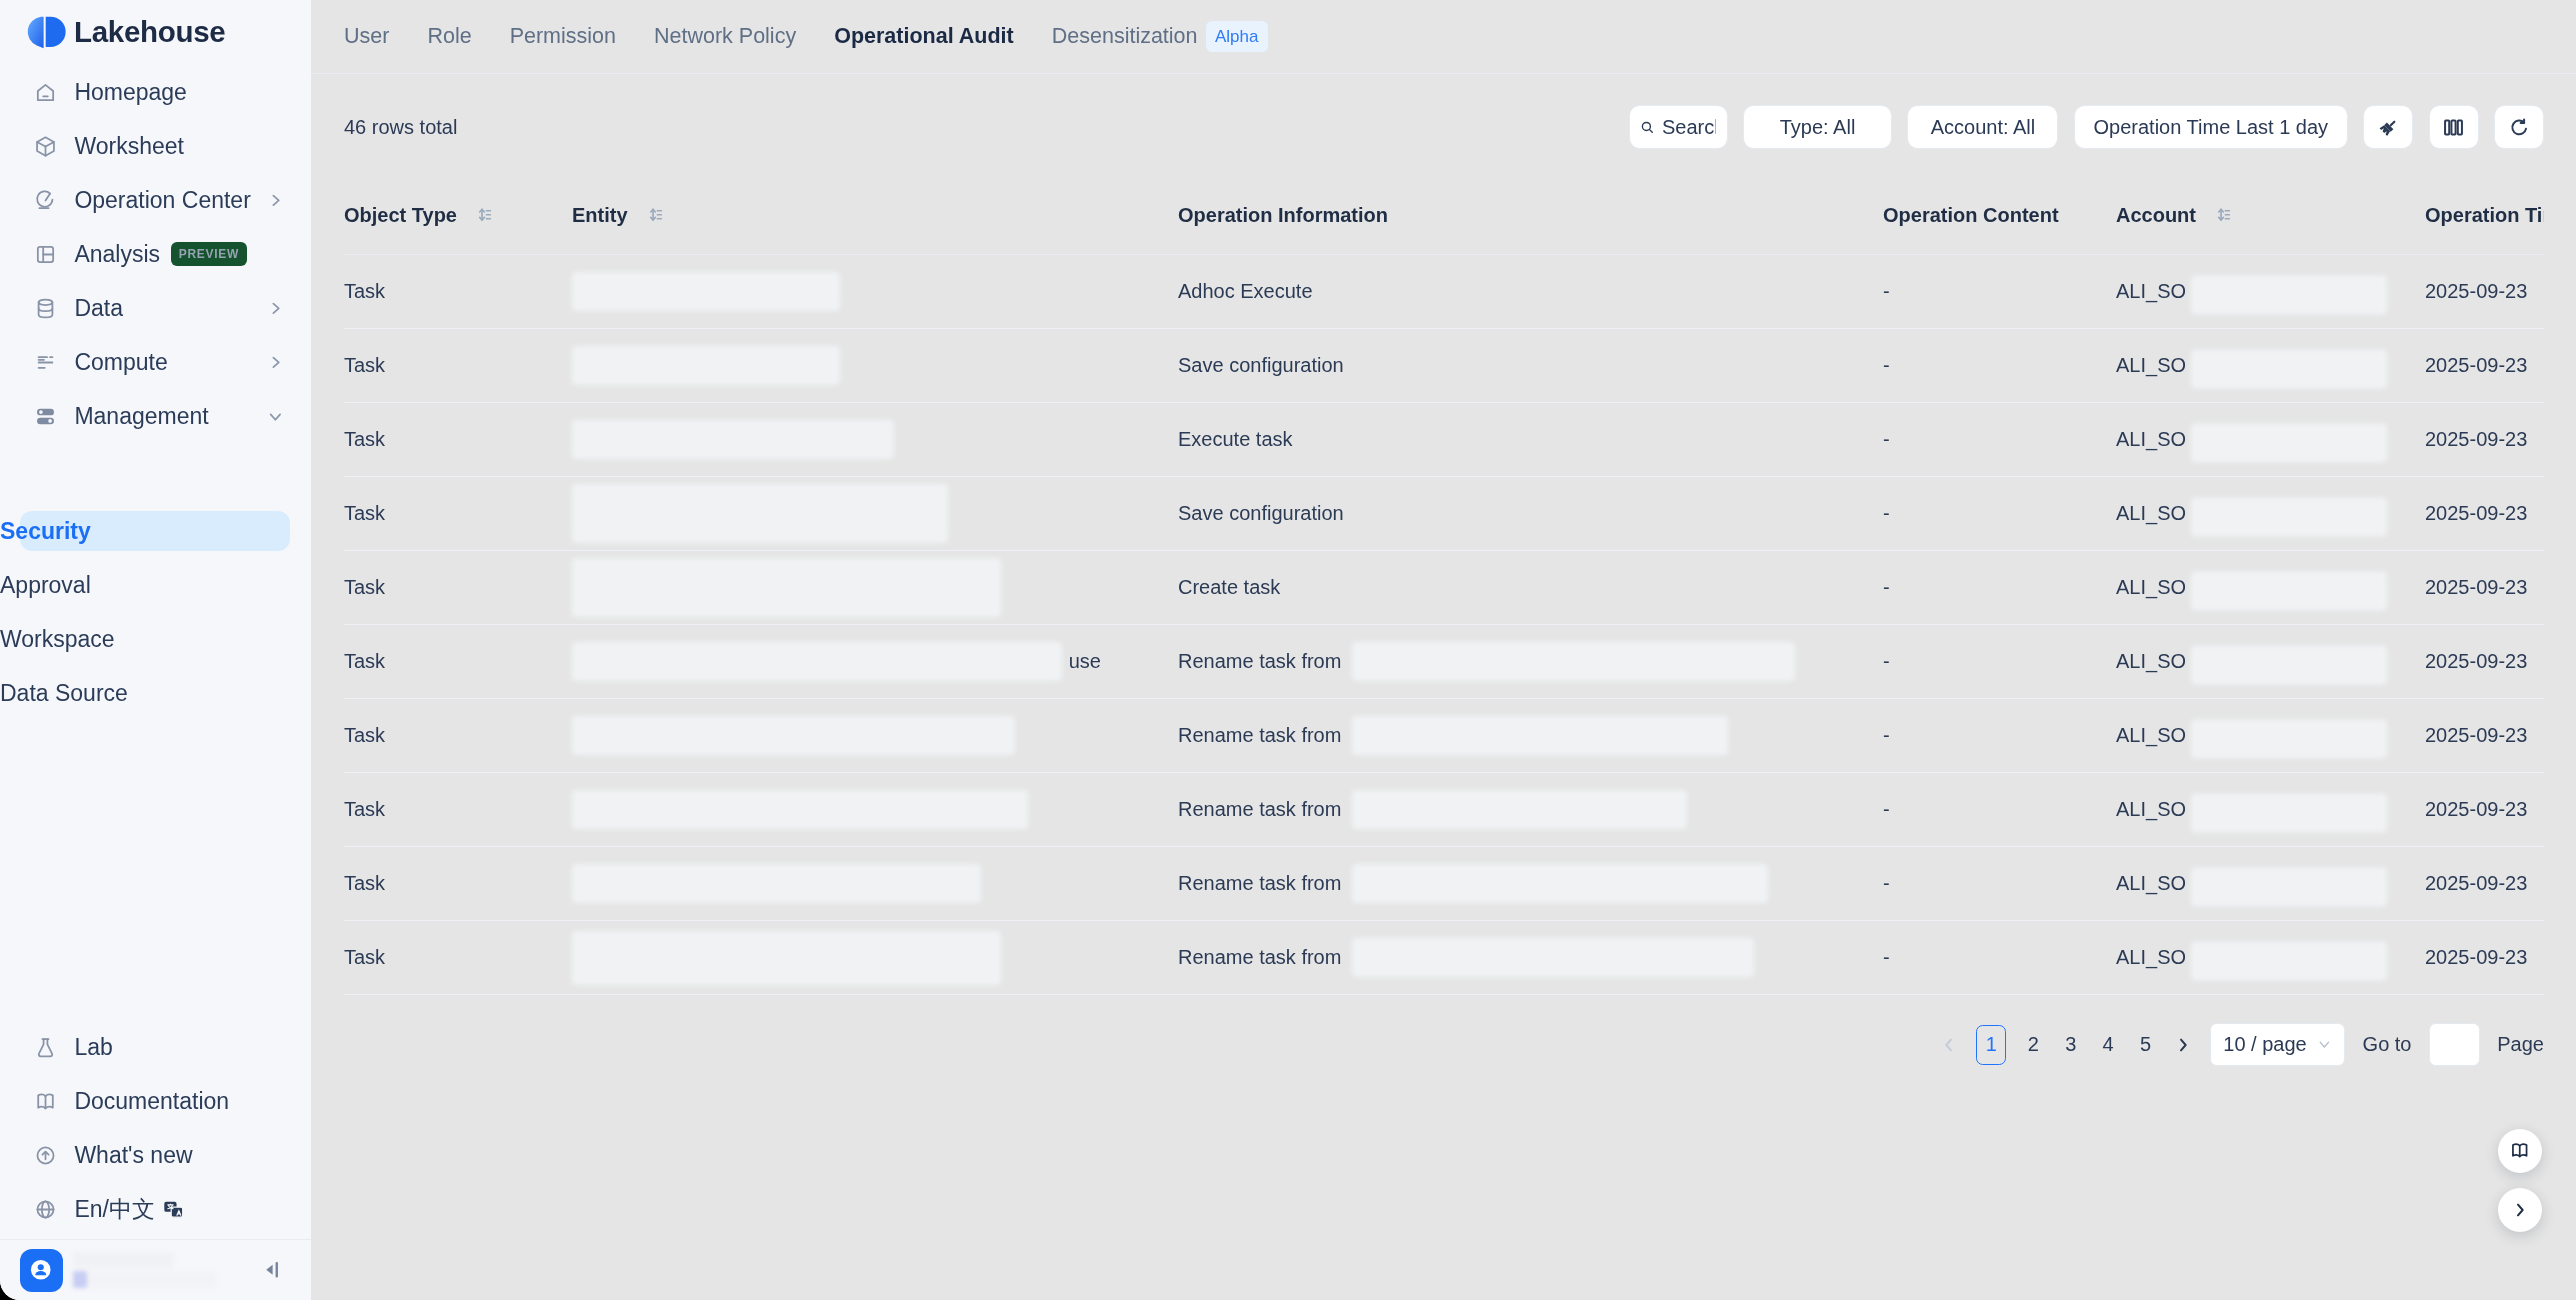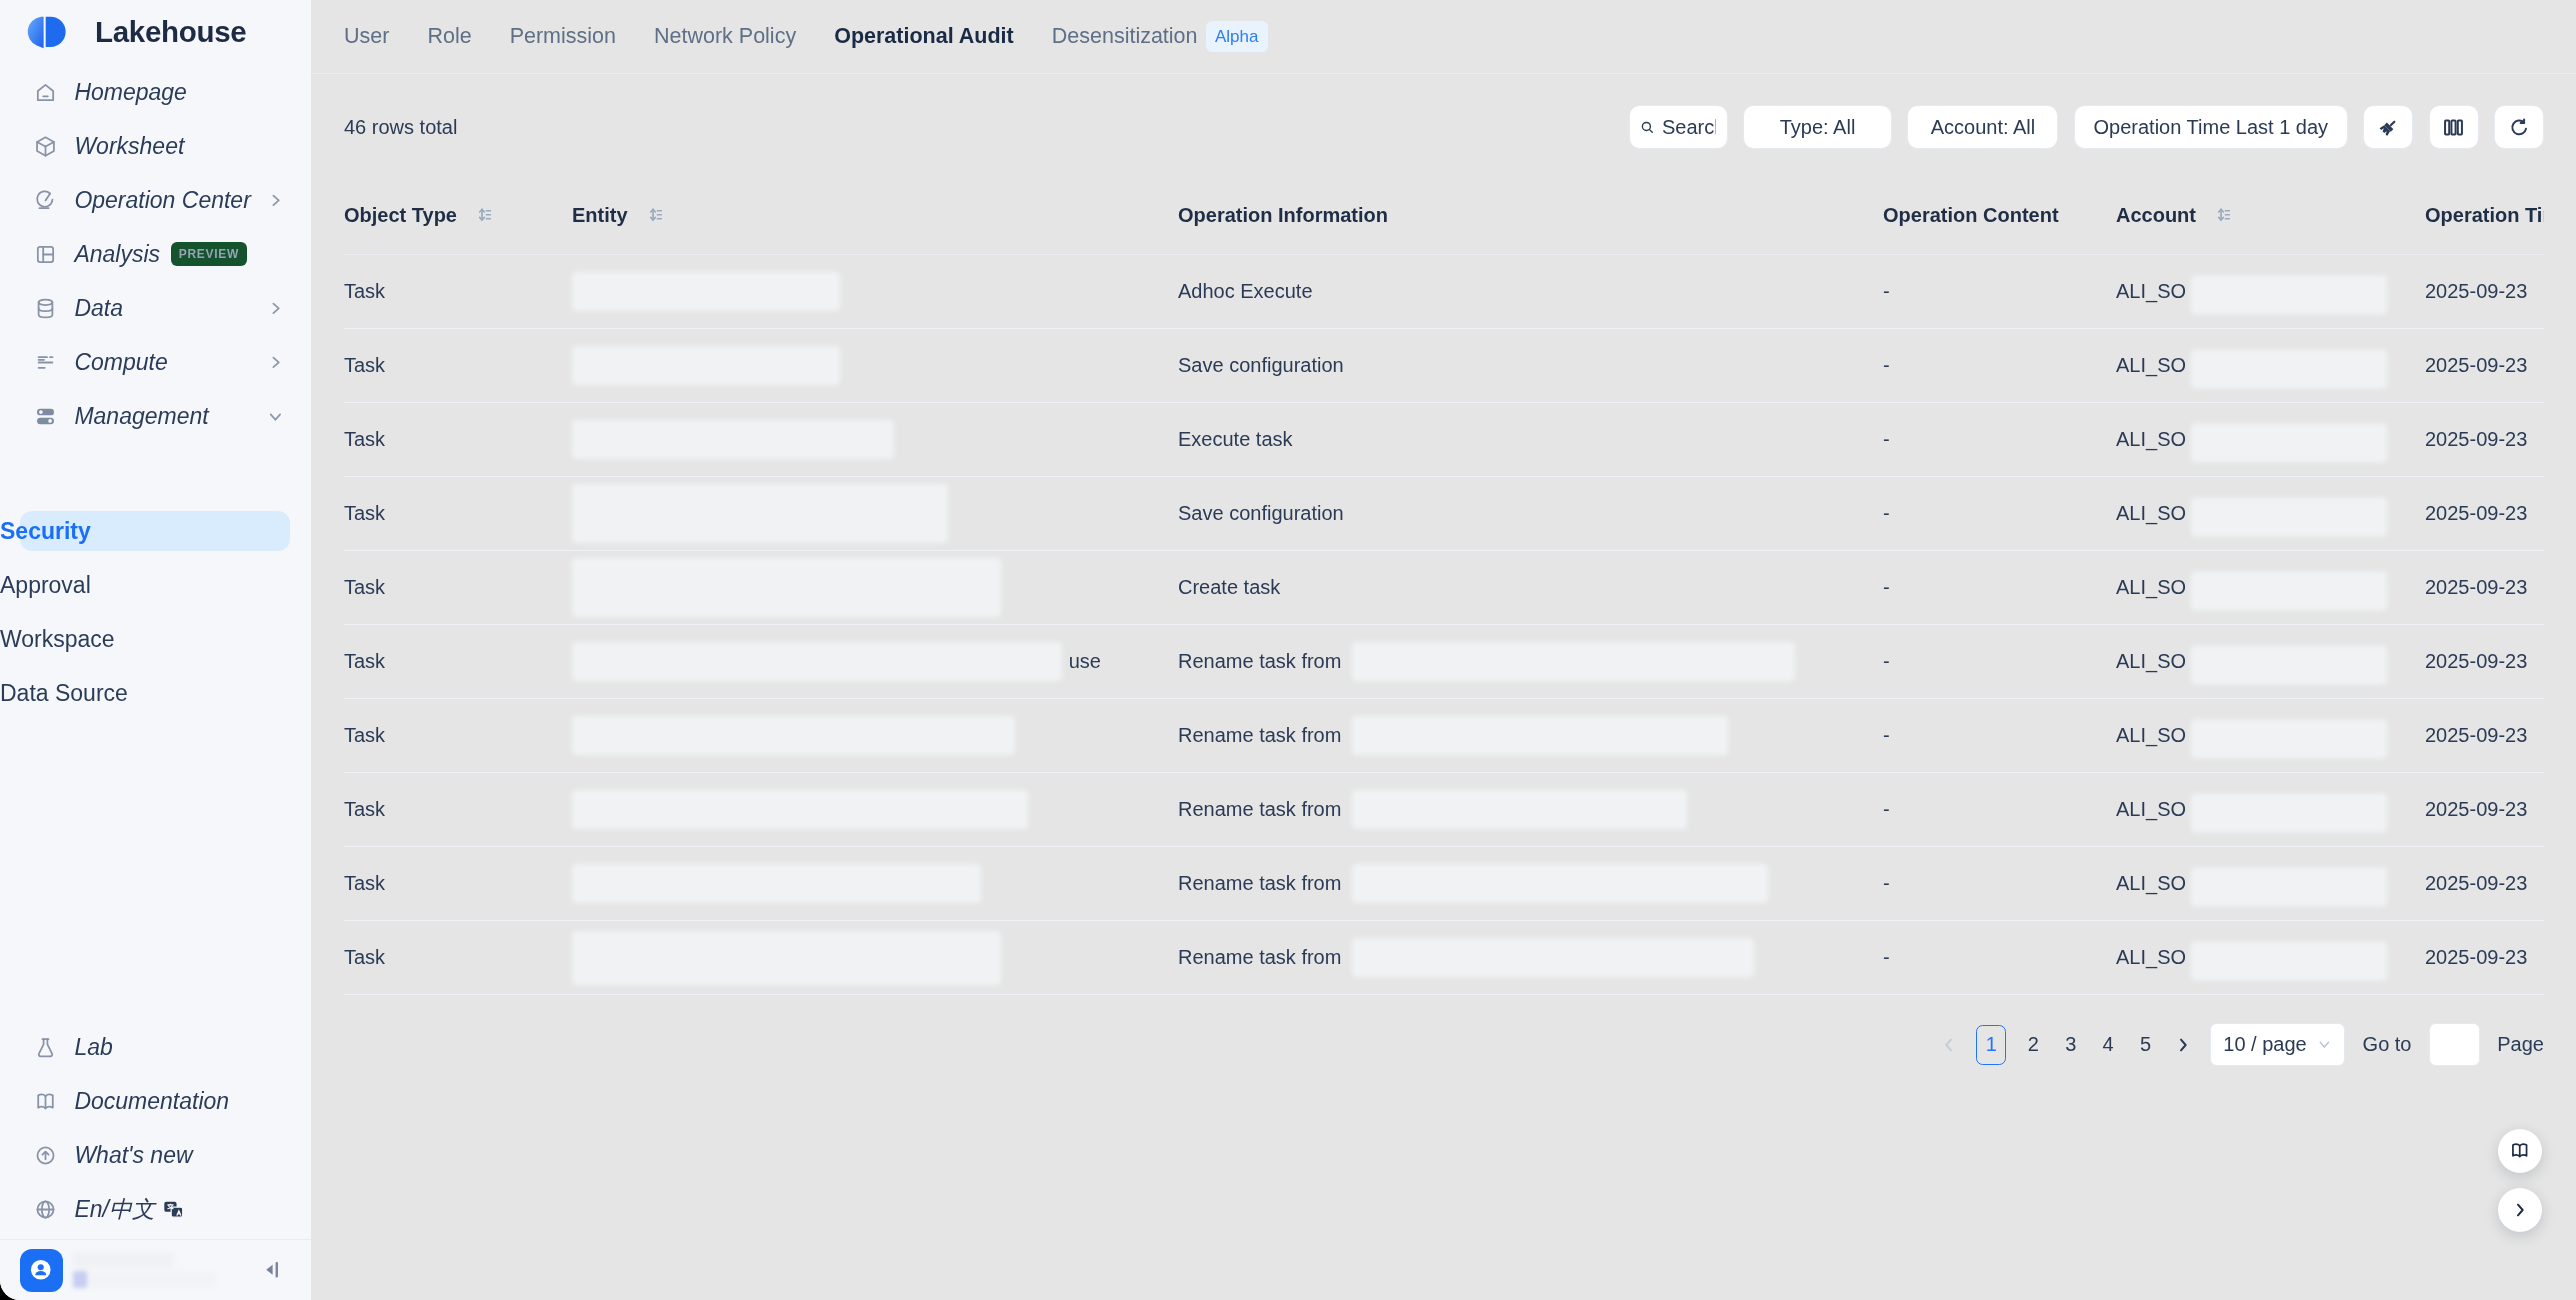--- a/index.html
+++ b/index.html
@@ -1,28 +1,28 @@
 <!DOCTYPE html>
 <html style="font-size:10.7px"><head>
 <meta charset="utf-8">
 <style>
   * { box-sizing: border-box; margin: 0; padding: 0; }
   html,body { width: 2576px; height: 1300px; background:#000; font-family:"Liberation Sans",sans-serif; overflow:hidden; }
   #app { position:absolute; inset:0; background:#fff; border-bottom-left-radius:20px; overflow:hidden; }
 
   
   .sidebar { position:absolute; left:0; top:0; bottom:0; width:311px; background:#f6f7fa; }
-  .logo-row { position:absolute; left:23px; top:14.8px; display:flex; align-items:center; gap:28px; }
+  .logo-row { position:absolute; left:23px; top:14.8px; display:flex; align-items:center; gap:7px; }
   .logo-mark { width:44px; height:35px; }
   .logo-text { font-size:29.5px; font-weight:700; color:#1d2b45; letter-spacing:-0.3px; }
 
   .nav { position:absolute; left:0; right:0; top:65px; }
   .nav-item { position:relative; height:54px; display:flex; align-items:center; padding-left:34px; cursor:pointer; }
   .nav-item .ic { width:23px; height:23px; flex:0 0 23px; margin-right:17.4px; }
-  .nav-item .lbl { font-size:23px; color:#2b3c59; font-weight:500; white-space:nowrap;font-style:italic; }
+  .nav-item .lbl { font-size:23px; color:#2b3c59; font-weight:500; white-space:nowrap; }
   .nav-item .chev { position:absolute; right:28px; width:14.8px; height:14.8px; }
   .badge-preview { margin-left:10.7px; font-size:12px; color:#97a2b3; background:#14532d; border-radius:6px; padding:4.7px 8px; letter-spacing:0.7px; font-weight:700; }
 
   .subnav { position:absolute; left:0; right:0; top:504px; }
   .sub-item { position:relative; height:54px; display:flex; align-items:center; cursor:pointer; }
   .sub-item .lbl { font-size:23px; color:#2b3c59; font-weight:500; }
   .sub-item.active::before { content:""; position:absolute; left:20px; right:21px; top:6.7px; bottom:6.7px; background:#d9ecfd; border-radius:12px; }
   .sub-item.active .lbl { position:relative; color:#1a6ff5; font-weight:700; }
 
   .sidebar-footer { position:absolute; left:0; right:0; bottom:64px; }

